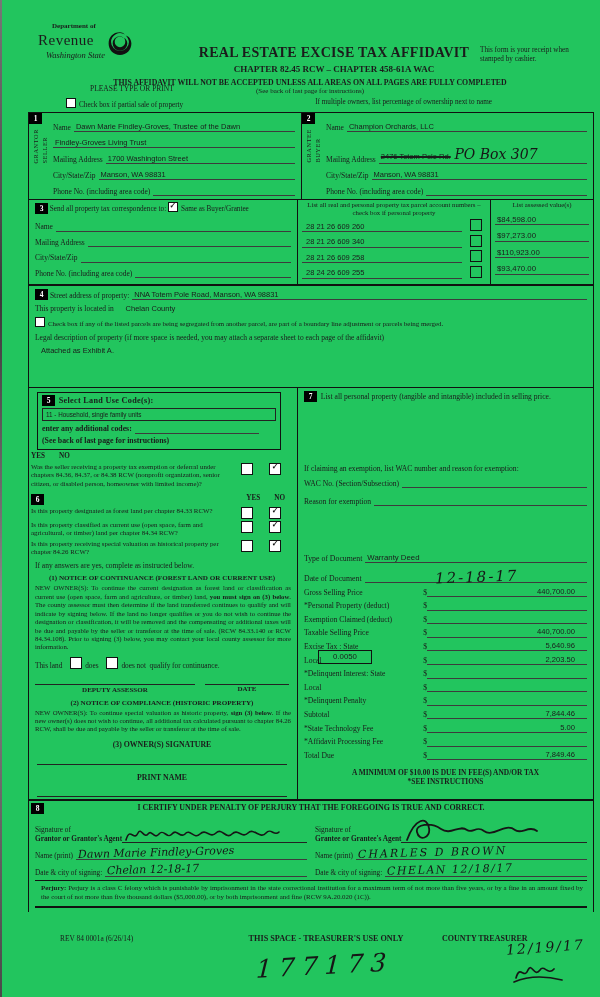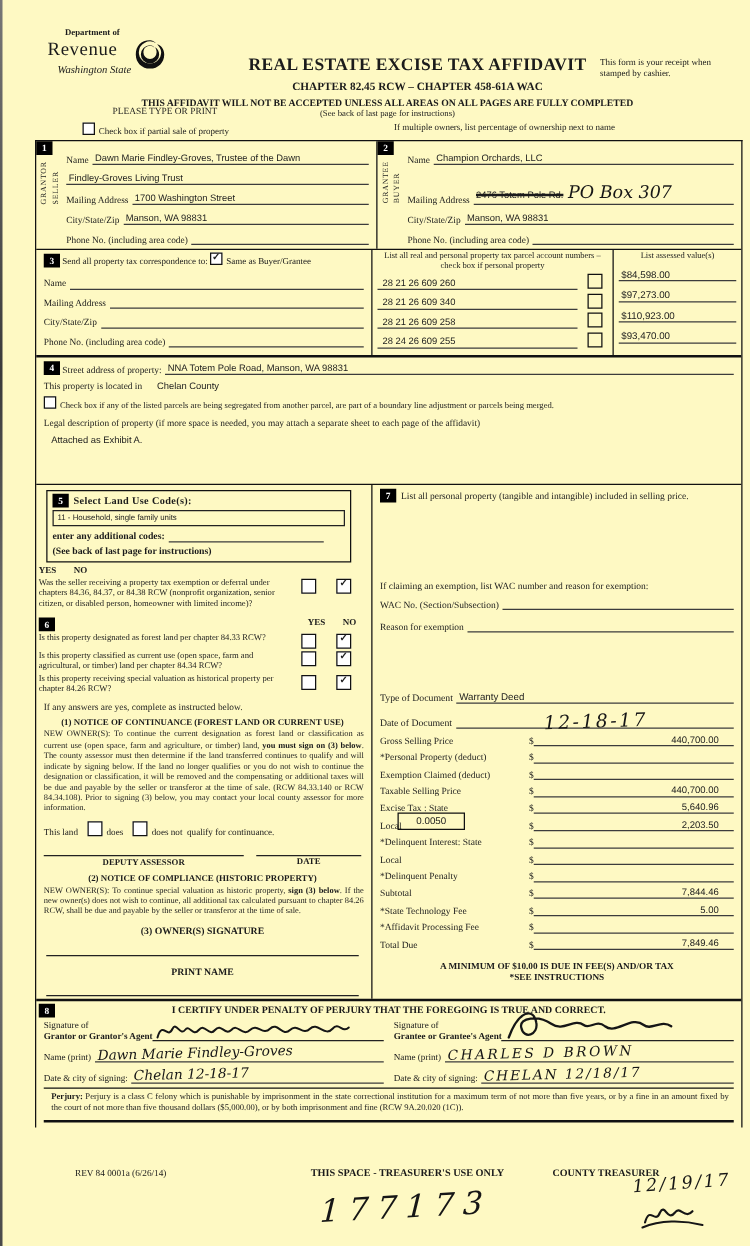--- a/index.html
+++ b/index.html
@@ -1,18 +1,18 @@
 <!DOCTYPE html>
 <html><head>
 <meta charset="utf-8">
 <style>
   html,body { margin:0; padding:0; background:#e8e8e8; }
   .page {
     width:600px; height:997px; position:relative; margin:0 auto;
-    background:#fef9c3; color:#1b1b1b; overflow:hidden;
+    background:#22c55e; color:#1b1b1b; overflow:hidden;
     font-family:"Liberation Serif", serif; font-size:7.5px; line-height:1.25;
   }
   .scan-edge { position:absolute; left:0; top:0; width:2px; height:100%;
     background:linear-gradient(#777 0%,#3a3a3a 30%,#888 60%,#4a4a4a 100%); }
 
   
   .hdr { position:absolute; left:28px; top:22px; width:564px; }
   .hdr-top { display:flex; }
   .logo { width:150px; padding-left:10px; }
   .logo-row { display:flex; align-items:flex-start; }
@@ -127,21 +127,21 @@
     padding-right:12px; font-size:7.6px; }
   .ratebox { position:absolute; left:14px; bottom:1px; border:1.5px solid #111;
     width:52px; text-align:center; font-size:7.8px; padding:1px 0;
     font-family:"Liberation Sans", sans-serif; }
   .minimum { font-weight:bold; text-align:center; font-size:7.4px; margin-top:8px; }
 
   
   .r8 { border-top:2.5px solid #111; padding:2px 6px 4px 6px; position:relative; }
   .certify { text-align:center; font-weight:bold; font-size:7.9px; }
   .r8 .numbox { position:absolute; left:2px; top:2px; }
-  .sigcols { display:flex; margin-top:2px; }
+  .sigcols { display:flex; margin-top:12px; }
   .sigcol { flex:1; position:relative; }
   .siglabel { font-size:7.3px; }
   .siglabel b { font-size:7.3px; }
   .sigrow { display:flex; align-items:flex-end; }
   .sigline { flex:1; border-bottom:1.2px solid #222; height:14px; position:relative; }
   .sigsvg { position:absolute; left:0; bottom:-4px; overflow:visible; }
   .nprow { display:flex; align-items:flex-end; height:17px; font-size:7.3px; }
   .nprow .fill { position:relative; }
   .hw-val { font-size:11px; white-space:nowrap; transform:rotate(-1.5deg);
     display:inline-block; }

